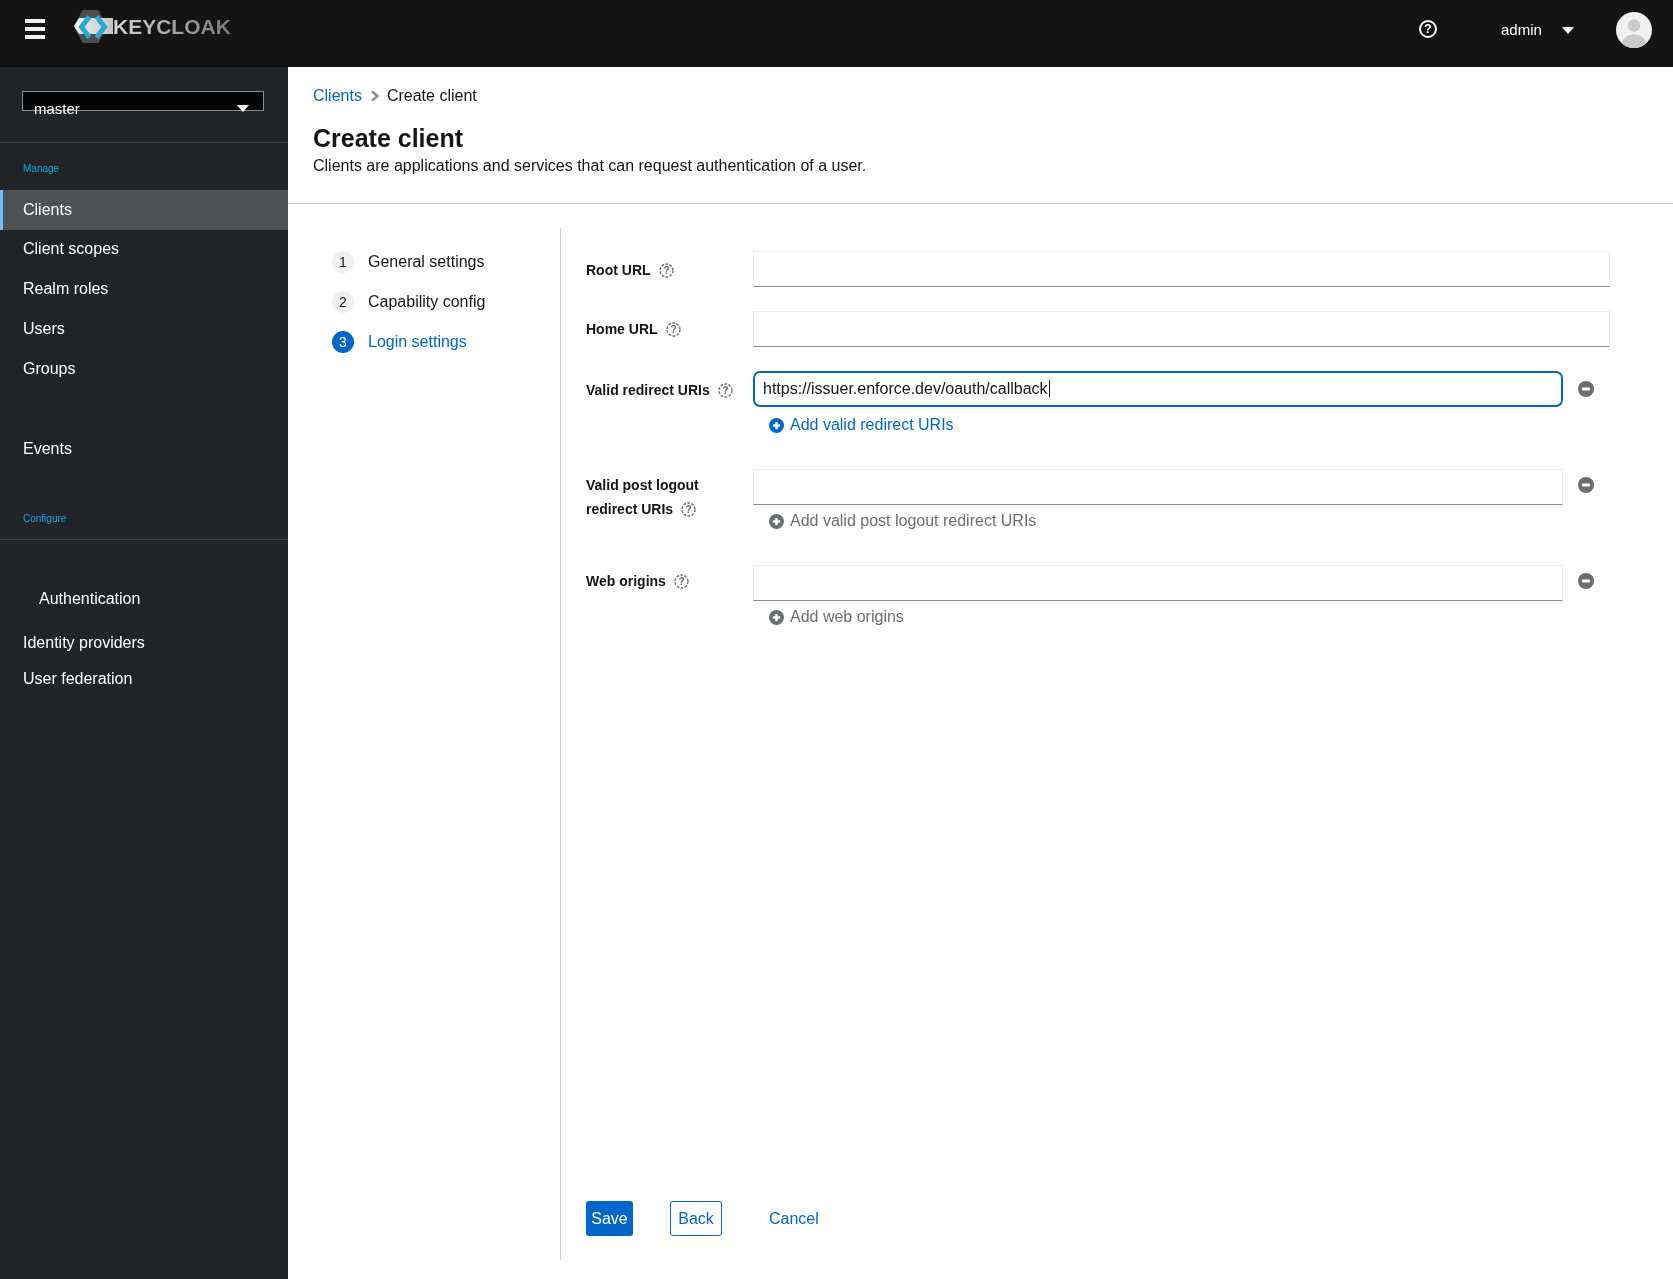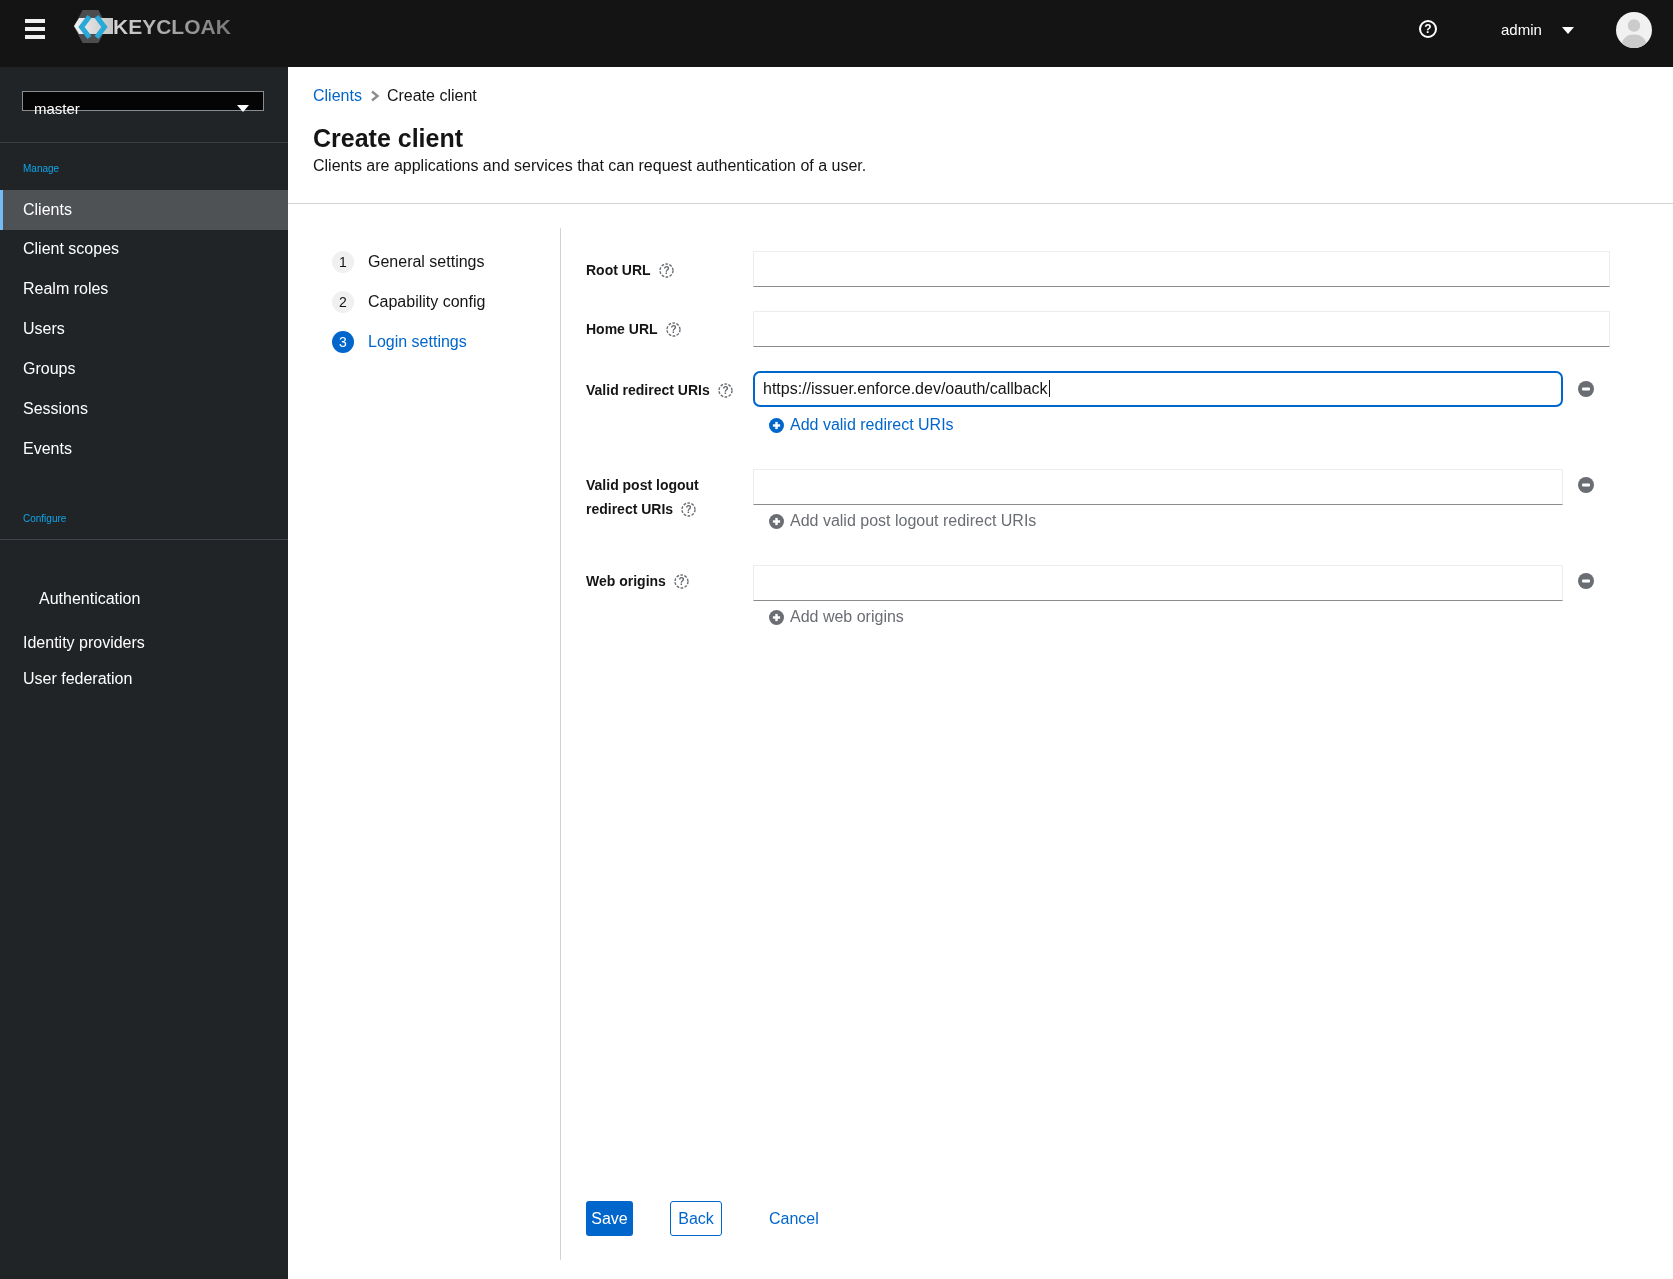--- a/index.html
+++ b/index.html
@@ -105,21 +105,20 @@
 
 <div id="sidebar">
   <div id="realmsel">master<span class="caret"></span></div>
   <div id="sidebartopline"></div>
   <div class="navlabel" style="top:96px;">Manage</div>
   <div class="navitem" id="navsel" style="top:123px;">Clients</div>
   <div class="navitem" style="top:162px;">Client scopes</div>
   <div class="navitem" style="top:242px;">Users</div>
   <div class="navitem" style="top:202px;">Realm roles</div>
   <div class="navitem" style="top:282px;">Groups</div>
-  <div class="navitem" style="top:322px;">Sessions</div>
   <div class="navitem" style="top:362px;">Events</div>
   <div class="navlabel" style="top:446px;">Configure</div>
   <div id="navdivider"></div>
   <div class="navitem" style="top:512px;margin-left:16px;">Authentication</div>
   <div class="navitem" style="top:556px;">Identity providers</div>
   <div class="navitem" style="top:592px;">User federation</div>
 </div>
 
 <div id="bc"><a>Clients</a><svg class="sepsvg" width="11" height="12" viewBox="0 0 11 12">
       <path d="M3 1.5 L8.5 6 L3 10.5" stroke="#8a8d90" stroke-width="2.4" fill="none"></path>

